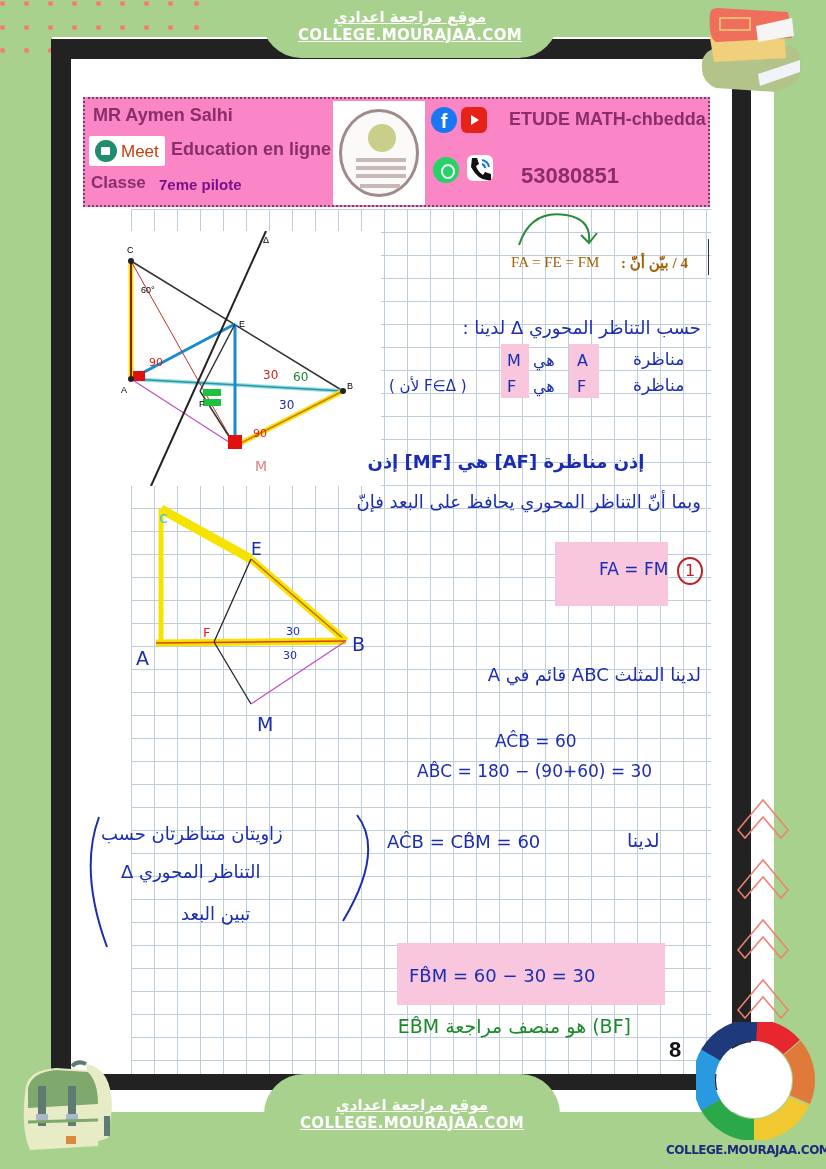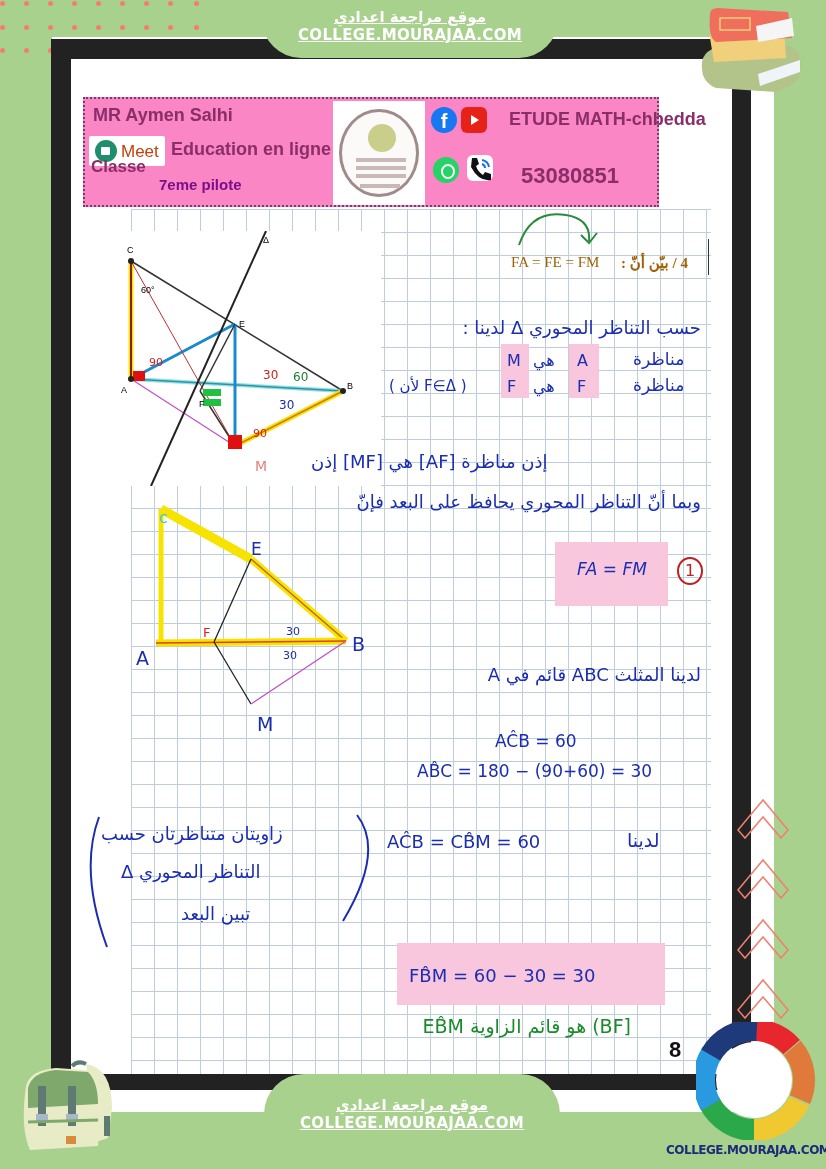--- a/index.html
+++ b/index.html
@@ -12,21 +12,21 @@
   .white-strip { position: absolute; left: 52px; top: 37px; width: 722px; height: 1075px; background: #ffffff; }
   .frame { position: absolute; left: 51px; top: 39px; width: 700px; height: 1051px; background: #222222; }
   .page { position: absolute; left: 71px; top: 59px; width: 661px; height: 1015px; background: #ffffff; overflow: hidden; }
 
   .grid { position: absolute; left: 60px; top: 150px; width: 580px; height: 868px;
           background-image:
             linear-gradient(to right, #b8c9da 1px, transparent 1px),
             linear-gradient(to bottom, #b8c9da 1px, transparent 1px);
           background-size: 23px 23px; opacity: 0.9; }
 
-  .header-box { position: absolute; left: 12px; top: 38px; width: 576px; height: 110px;
+  .header-box { position: absolute; left: 12px; top: 38px; width: 627px; height: 110px;
                 background: #fb86c6; border: 2px dotted #7a3a6a; }
   .h-text { position: absolute; font-weight: bold; color: #8a2e6a; white-space: nowrap; }
   .meet-badge { position: absolute; left: 4px; top: 37px; width: 76px; height: 30px; background: #fff; border-radius: 2px; }
   .meet-icon { position: absolute; left: 6px; top: 4px; width: 22px; height: 22px; border-radius: 50%; background: #1e8e6e; }
   .meet-icon::after { content: ""; position: absolute; left: 6px; top: 7px; width: 9px; height: 8px; background: #fff; border-radius: 1px; }
   .meet-label { position: absolute; left: 32px; top: 6px; font-size: 17px; color: #c2410c; }
   .logo-circle { position: absolute; left: 248px; top: 2px; width: 92px; height: 104px; background: #fff; }
   .logo-ring { position: absolute; left: 6px; top: 8px; width: 80px; height: 88px; border-radius: 50%; border: 3px solid #a08a8a; background: #fcfaf8; }
   .logo-tree { position: absolute; left: 26px; top: 12px; width: 28px; height: 28px; border-radius: 50%; background: #c9cf8a; }
   .logo-line { position: absolute; left: 14px; height: 4px; width: 50px; background: #c8b8b8; }
@@ -90,21 +90,21 @@
 <div class="page">
   <div class="grid"></div>
 
   <div class="header-box">
     <span class="h-text" style="left:8px;top:6px;font-size:18px;">MR  Aymen Salhi</span>
     <div class="meet-badge">
       <span class="meet-icon"></span>
       <span class="meet-label">Meet</span>
     </div>
     <span class="h-text" style="left:86px;top:40px;font-size:18px;">Education en ligne</span>
-    <span class="h-text" style="left:6px;top:58px;font-size:17px;">Classe</span>
+    <span class="h-text" style="left:6px;top:74px;font-size:17px;">Classe</span>
     <span class="h-text" style="left:74px;top:77px;font-size:15px;color:#7a0f8a;">7eme pilote</span>
 
     <div class="logo-circle">
       <div class="logo-ring">
         <div class="logo-tree"></div>
         <div class="logo-line" style="top:46px"></div>
         <div class="logo-line" style="top:54px"></div>
         <div class="logo-line" style="top:62px"></div>
         <div class="logo-line" style="top:72px;width:40px;left:18px"></div>
       </div>
@@ -176,21 +176,21 @@
   <span class="hw" style="left:562px;top:290px;font-size:17px;">مناظرة</span>
   <span class="hw" style="left:506px;top:292px;font-size:16px;">A</span>
   <span class="hw" style="left:462px;top:292px;font-size:16px;">هي</span>
   <span class="hw" style="left:436px;top:292px;font-size:16px;">M</span>
   <span class="hw" style="left:562px;top:316px;font-size:17px;">مناظرة</span>
   <span class="hw" style="left:506px;top:318px;font-size:16px;">F</span>
   <span class="hw" style="left:462px;top:318px;font-size:16px;">هي</span>
   <span class="hw" style="left:436px;top:318px;font-size:16px;">F</span>
   <span class="hw" style="left:318px;top:318px;font-size:15px;direction:rtl;">( F∈Δ لأن )</span>
 
-  <span class="hw" style="left:240px;top:392px;font-size:18px;direction:rtl;width:390px;text-align:left;">إذن مناظرة [AF] هي [MF] إذن</span>
+  <span class="hw" style="left:240px;top:392px;font-size:18px;direction:rtl;width:390px;text-align:center;font-weight:bold;">إذن مناظرة [AF] هي [MF] إذن</span>
   <span class="hw" style="left:110px;top:432px;font-size:18px;direction:rtl;width:520px;text-align:right;">وبما أنّ التناظر المحوري يحافظ على البعد فإنّ</span>
 
   <svg style="position:absolute;left:60px;top:440px" width="250" height="250">
     <line x1="30" y1="10" x2="30" y2="145" stroke="#f6e400" stroke-width="5"></line>
     <line x1="30" y1="10" x2="120" y2="60" stroke="#f6e400" stroke-width="9"></line>
     <line x1="120" y1="60" x2="215" y2="142" stroke="#f6e400" stroke-width="7"></line>
     <line x1="120" y1="60" x2="215" y2="142" stroke="#c06020" stroke-width="1.3"></line>
     <line x1="25" y1="144" x2="215" y2="142" stroke="#f6e400" stroke-width="7"></line>
     <line x1="25" y1="144" x2="215" y2="142" stroke="#e04010" stroke-width="1.5"></line>
     <line x1="120" y1="60" x2="83" y2="143" stroke="#222" stroke-width="1.3"></line>
@@ -200,41 +200,41 @@
     <text x="120" y="56" font-size="17" fill="#1b2db0" font-family="DejaVu Sans, sans-serif">E</text>
     <text x="72" y="138" font-size="13" fill="#e02020" font-family="DejaVu Sans, sans-serif">F</text>
     <text x="221" y="152" font-size="19" fill="#1b2db0" font-family="DejaVu Sans, sans-serif">B</text>
     <text x="5" y="166" font-size="19" fill="#1b2db0" font-family="DejaVu Sans, sans-serif">A</text>
     <text x="126" y="232" font-size="19" fill="#1b2db0" font-family="DejaVu Sans, sans-serif">M</text>
     <text x="155" y="136" font-size="11" fill="#1b2db0" font-family="DejaVu Sans, sans-serif">30</text>
     <text x="152" y="160" font-size="11" fill="#1b2db0" font-family="DejaVu Sans, sans-serif">30</text>
   </svg>
 
   <div class="pink" style="left:484px;top:483px;width:113px;height:64px"></div>
-  <span class="hw" style="left:506px;top:500px;font-size:17px;font-style:italic;">FA = FM</span>
+  <span class="hw" style="left:528px;top:500px;font-size:17px;">FA = FM</span>
   <span class="hw" style="left:606px;top:498px;font-size:16px;color:#c02020;border:2px solid #c02020;border-radius:50%;width:26px;height:28px;text-align:center;line-height:24px;">1</span>
 
   <span class="hw" style="left:330px;top:605px;font-size:18px;direction:rtl;width:300px;text-align:right;">لدينا المثلث ABC قائم في A</span>
   <span class="hw" style="left:424px;top:672px;font-size:17px;">AĈB = 60</span>
   <span class="hw" style="left:346px;top:702px;font-size:17px;">AB̂C = 180 − (90+60) = 30</span>
 
   <span class="hw" style="left:556px;top:770px;font-size:19px;">لدينا</span>
   <span class="hw" style="left:316px;top:772px;font-size:18px;">AĈB = CB̂M = 60</span>
   <span class="hw" style="left:30px;top:764px;font-size:18px;direction:rtl;">زاويتان متناظرتان حسب</span>
   <span class="hw" style="left:50px;top:802px;font-size:18px;direction:rtl;">التناظر المحوري Δ</span>
   <span class="hw" style="left:110px;top:844px;font-size:18px;direction:rtl;">تبين البعد</span>
   <svg style="position:absolute;left:12px;top:752px" width="300" height="140">
     <path d="M16 6 Q-4 60 24 136" stroke="#1b2db0" stroke-width="2" fill="none"></path>
     <path d="M274 4 Q302 40 260 110" stroke="#1b2db0" stroke-width="2" fill="none"></path>
   </svg>
 
   <div class="pink" style="left:326px;top:884px;width:268px;height:62px"></div>
   <span class="hw" style="left:338px;top:906px;font-size:18px;">FB̂M = 60 − 30 = 30</span>
 
-  <span class="hw" style="left:160px;top:956px;font-size:19px;color:#1a8a2a;direction:rtl;width:400px;text-align:right;">[BF) هو قائم الزاوية EB̂M</span>
+  <span class="hw" style="left:160px;top:956px;font-size:19px;color:#1a8a2a;direction:rtl;width:400px;text-align:right;">[BF) هو منصف مراجعة EB̂M</span>
 
   <span class="pnum">8</span>
 </div>
 
 <div class="banner" style="left:262px;top:-20px;width:296px;height:78px;padding-top:28px;">
   <span class="ar">موقع مراجعة اعدادي</span>
   <span class="en">COLLEGE.MOURAJAA.COM</span>
 </div>
 
 <svg style="position:absolute;left:696px;top:8px" width="110" height="90">

